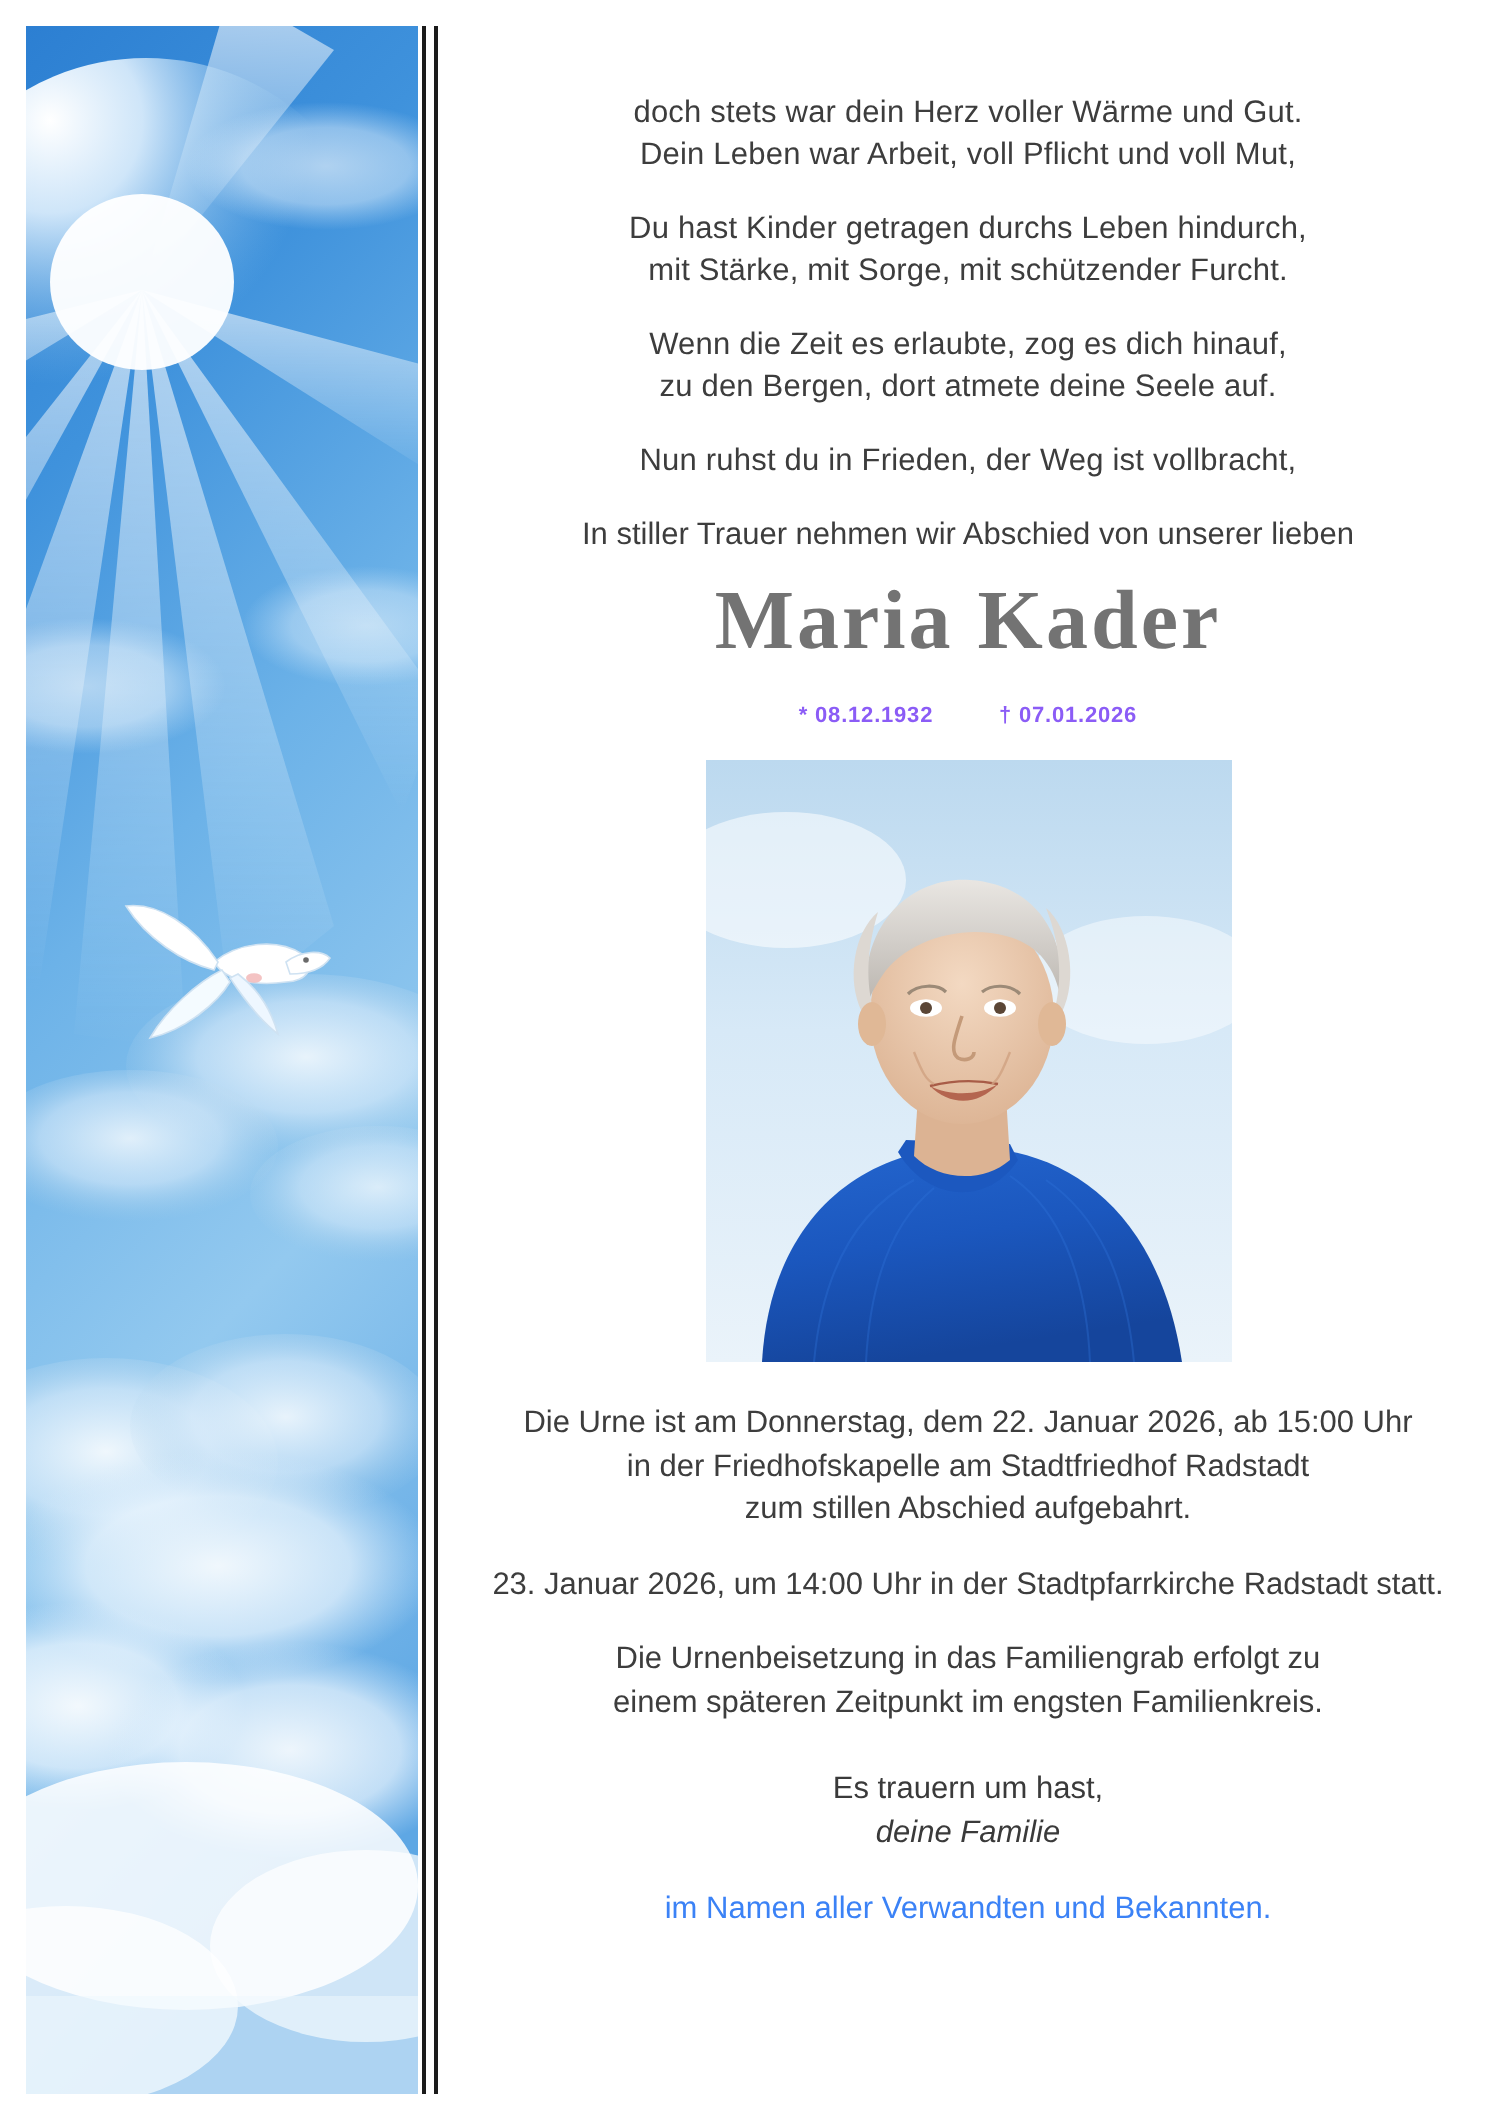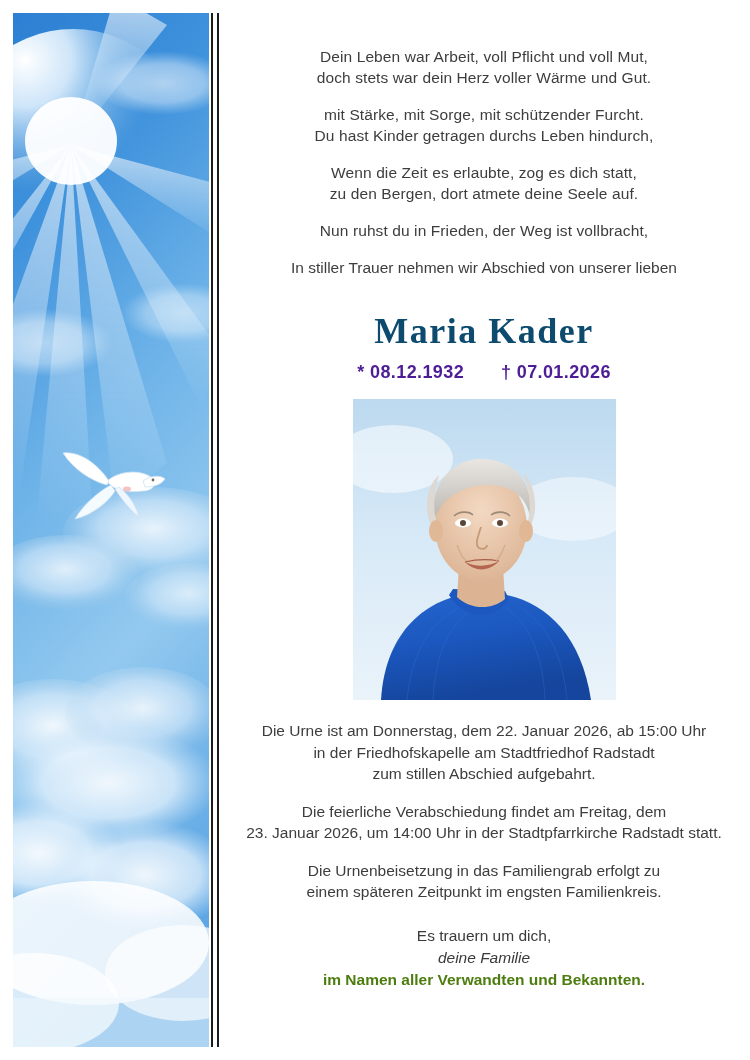--- a/index.html
+++ b/index.html
@@ -76,35 +76,35 @@
     white-space: nowrap;
   }
 
   .intro {
     font-size: 15.5px;
     line-height: 21px;
     color: #3d3d3d;
   }
 
   .name {
-    margin-top: 28px;
+    margin-top: 8px;
     font-family: "Liberation Serif", serif;
-    font-size: 36px;
+    font-size: 42px;
     font-weight: 700;
     letter-spacing: 1.5px;
-    color: #0c4a6e;
+    color: #737373;
     line-height: 50px;
   }
 
   .dates {
-    margin-top: 6px;
-    font-size: 18px;
+    margin-top: 16px;
+    font-size: 11px;
     font-weight: 700;
     letter-spacing: 0.4px;
-    color: #4c1d95;
+    color: #8b5cf6;
   }
   .dates .sep { display: inline-block; width: 26px; }
 
   .portrait-wrap {
     margin-top: 16px;
     display: flex;
     justify-content: center;
   }
   .portrait {
     width: 263px;
@@ -127,25 +127,24 @@
     line-height: 21.5px;
     white-space: nowrap;
     color: #3d3d3d;
   }
   .mourn {
     margin-top: 22px;
   }
   .mourn .line { font-size: 15.5px; line-height: 22px; }
   .mourn .italic { font-style: italic; }
   .closing {
-    margin-top: 0;
+    margin-top: 16px;
     font-size: 15.5px;
     line-height: 21px;
-    color: #4d7c0f;
-    font-weight: bold;
+    color: #3b82f6;
   }
 </style>
 </head>
 <body>
 
 <div class="card">
 
   <div class="sky-panel">
     <svg class="sky-svg" viewBox="0 0 196 1034" preserveAspectRatio="none">
       <defs>
@@ -232,29 +231,29 @@
 
   <div class="panel-rules">
     <div class="rule r1"></div>
     <div class="rule r2"></div>
   </div>
 
   <div class="content">
 
     <div class="poem">
       <div class="stanza">
+        <div class="line">doch stets war dein Herz voller Wärme und Gut.</div>
         <div class="line">Dein Leben war Arbeit, voll Pflicht und voll Mut,</div>
-        <div class="line">doch stets war dein Herz voller Wärme und Gut.</div>
       </div>
       <div class="stanza">
+        <div class="line">Du hast Kinder getragen durchs Leben hindurch,</div>
         <div class="line">mit Stärke, mit Sorge, mit schützender Furcht.</div>
-        <div class="line">Du hast Kinder getragen durchs Leben hindurch,</div>
       </div>
       <div class="stanza">
-        <div class="line">Wenn die Zeit es erlaubte, zog es dich statt,</div>
+        <div class="line">Wenn die Zeit es erlaubte, zog es dich hinauf,</div>
         <div class="line">zu den Bergen, dort atmete deine Seele auf.</div>
       </div>
       <div class="stanza">
         <div class="line">Nun ruhst du in Frieden, der Weg ist vollbracht,</div>
       </div>
     </div>
 
     <div class="intro">In stiller Trauer nehmen wir Abschied von unserer lieben</div>
 
     <div class="name">Maria Kader</div>
@@ -332,30 +331,29 @@
       </div>
     </div>
 
     <div class="services">
       <div class="block">
         <div class="line">Die Urne ist am Donnerstag, dem 22. Januar 2026, ab 15:00 Uhr</div>
         <div class="line">in der Friedhofskapelle am Stadtfriedhof Radstadt</div>
         <div class="line">zum stillen Abschied aufgebahrt.</div>
       </div>
       <div class="block">
-        <div class="line">Die feierliche Verabschiedung findet am Freitag, dem</div>
         <div class="line">23. Januar 2026, um 14:00 Uhr in der Stadtpfarrkirche Radstadt statt.</div>
       </div>
       <div class="block">
         <div class="line">Die Urnenbeisetzung in das Familiengrab erfolgt zu</div>
         <div class="line">einem späteren Zeitpunkt im engsten Familienkreis.</div>
       </div>
     </div>
 
     <div class="mourn">
-      <div class="line">Es trauern um dich,</div>
+      <div class="line">Es trauern um hast,</div>
       <div class="line italic">deine Familie</div>
     </div>
 
     <div class="closing">im Namen aller Verwandten und Bekannten.</div>
 
   </div>
 </div>
 
 </body></html>

